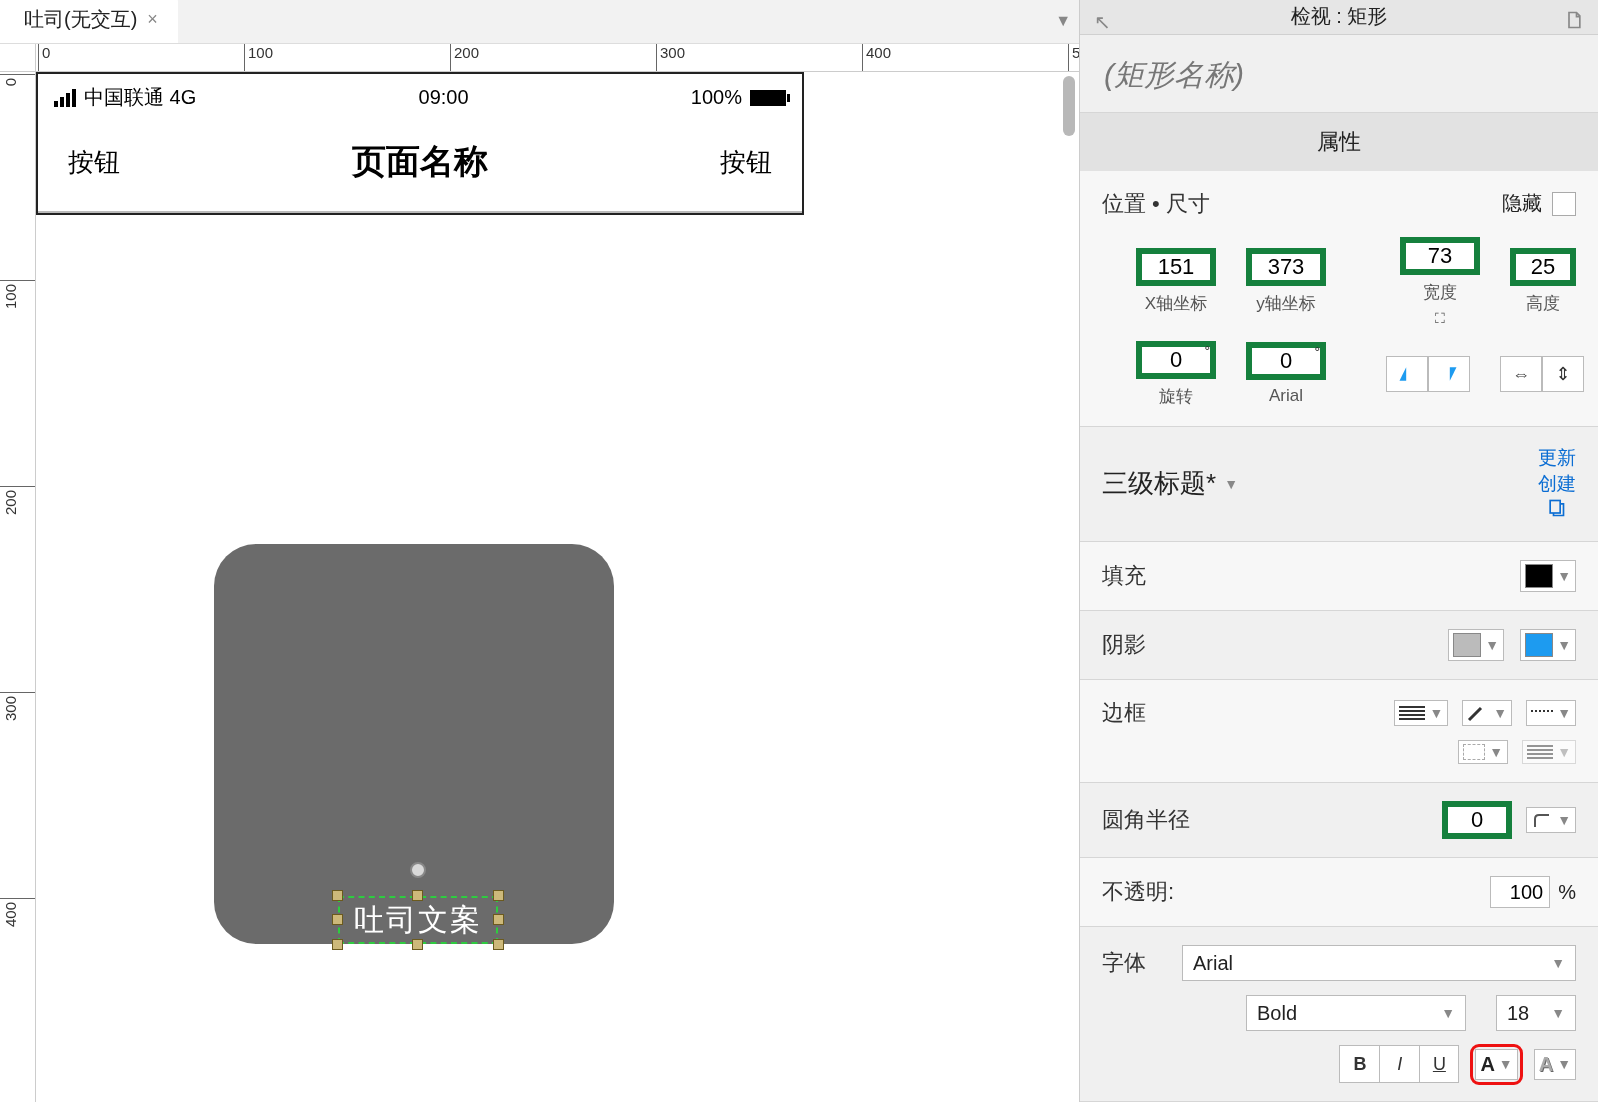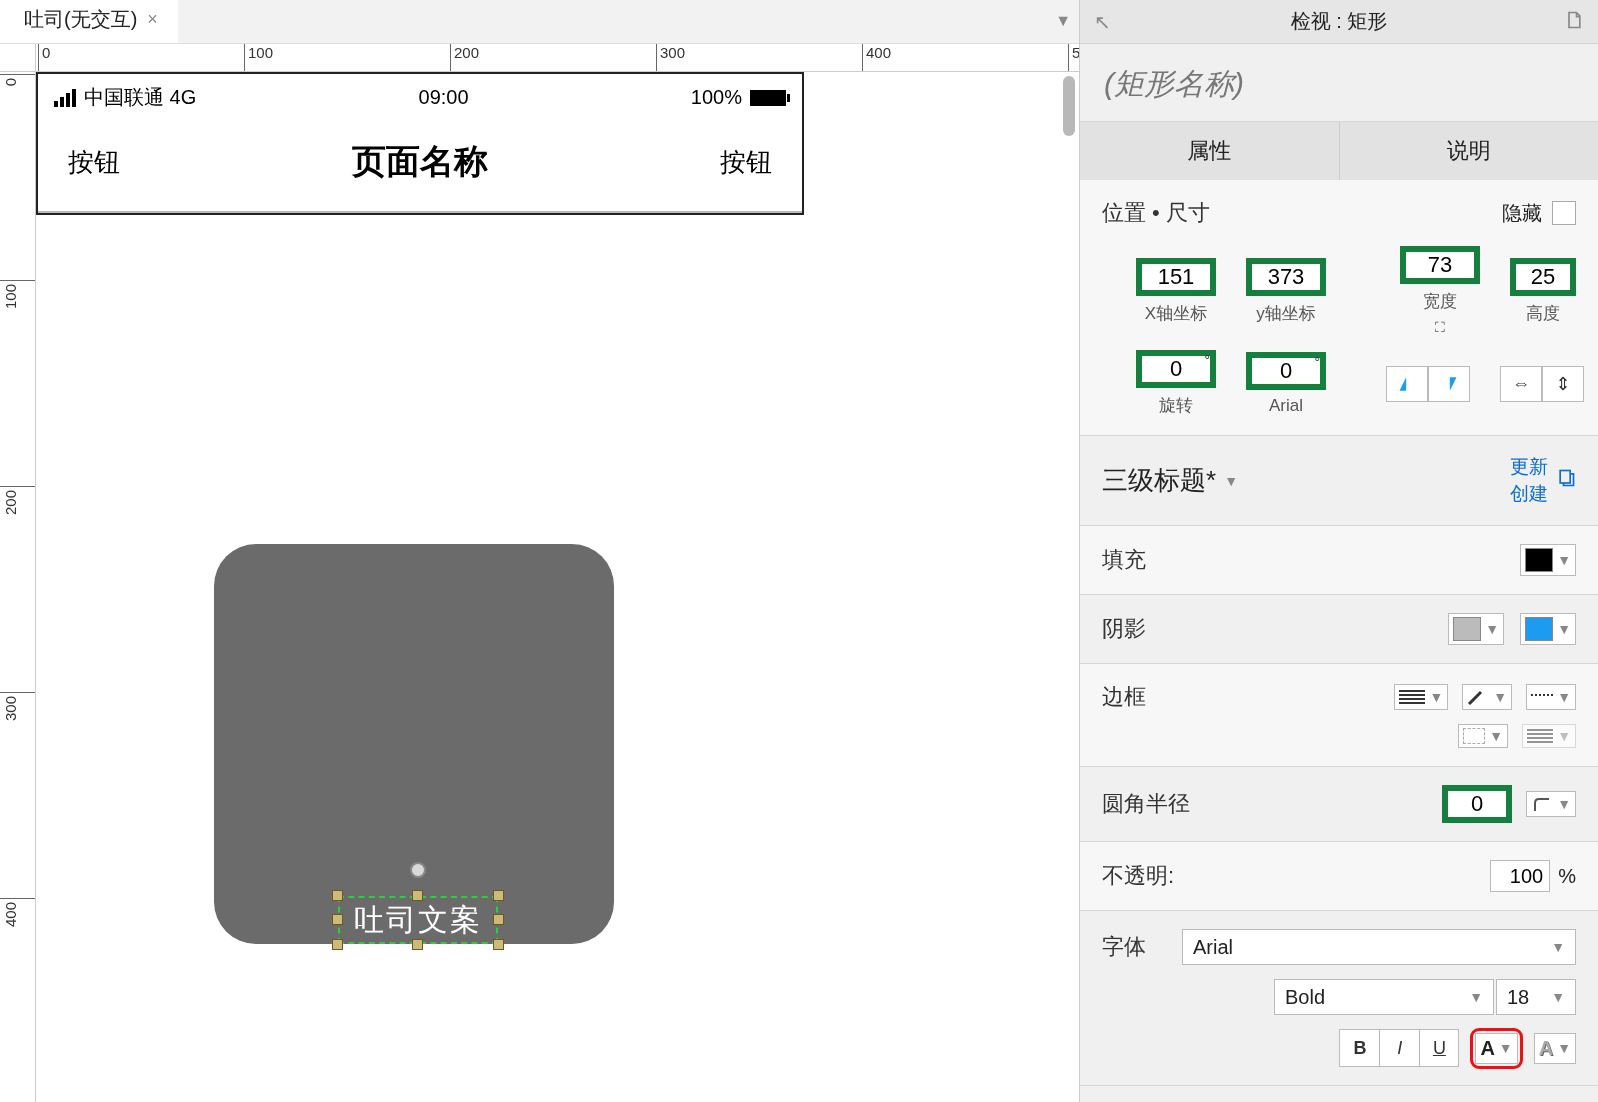--- a/index.html
+++ b/index.html
@@ -211,21 +211,20 @@
         <svg class="ico" viewBox="0 0 24 24">
             <path fill="none" stroke="#888" stroke-width="2" d="M6 3h9l4 4v14H6z M15 3v5h4"></path>
           </svg>
       </span>
     </div>
 
     <div class="shape-name">(矩形名称)</div>
 
     <div class="insp-tabs">
       <div class="insp-tab">属性</div>
-      <div class="insp-tab">说明</div>
     </div>
 
     <div class="section">
       <div class="row space" style="margin-bottom:18px;">
         <span class="label">位置 • 尺寸</span>
         <div style="display:flex;align-items:center;gap:10px;">
           <span>隐藏</span>
           <span class="chk"></span>
         </div>
       </div>
@@ -281,21 +280,21 @@
         </div>
       </div>
     </div>
 
     <div class="section alt">
       <div class="row space">
         <div class="style-dd">
           <span style="font-size:26px;">三级标题*</span>
           <span class="dd-caret">▼</span>
         </div>
-        <div style="display:flex;align-items:center;">
+        <div style="display:flex;align-items:flex-start;flex-direction:column;">
           <div class="links">
             <a href="#">更新</a>
             <a href="#">创建</a>
           </div>
           <span class="copy-icon">
             <svg class="ico" viewBox="0 0 24 24">
                 <rect x="5" y="3" width="12" height="15" fill="none" stroke="#0b6dd3" stroke-width="2"></rect>
                 <path d="M9 18v3h12V7h-3" fill="none" stroke="#0b6dd3" stroke-width="2"></path>
               </svg>
           </span>
@@ -387,21 +386,21 @@
     </div>
 
     <div class="section alt">
       <div class="row space" style="gap:20px;">
         <span class="label" style="min-width:60px">字体</span>
         <div class="font-dd">
           <span>Arial</span>
             <span class="dd-caret">▼</span>
         </div>
       </div>
-      <div class="row" style="gap:2px;margin-top:14px;justify-content:flex-end;">
+      <div class="row" style="gap:30px;margin-top:14px;justify-content:flex-end;">
         <div class="font-dd" style="flex:0 0 220px">
           <span>Bold</span>
             <span class="dd-caret">▼</span>
         </div>
         <div class="font-dd" style="flex:0 0 80px">
           <span>18</span>
             <span class="dd-caret">▼</span>
         </div>
       </div>
       <div class="row fmt-row" style="gap:14px;margin-top:14px;justify-content:flex-end;">

